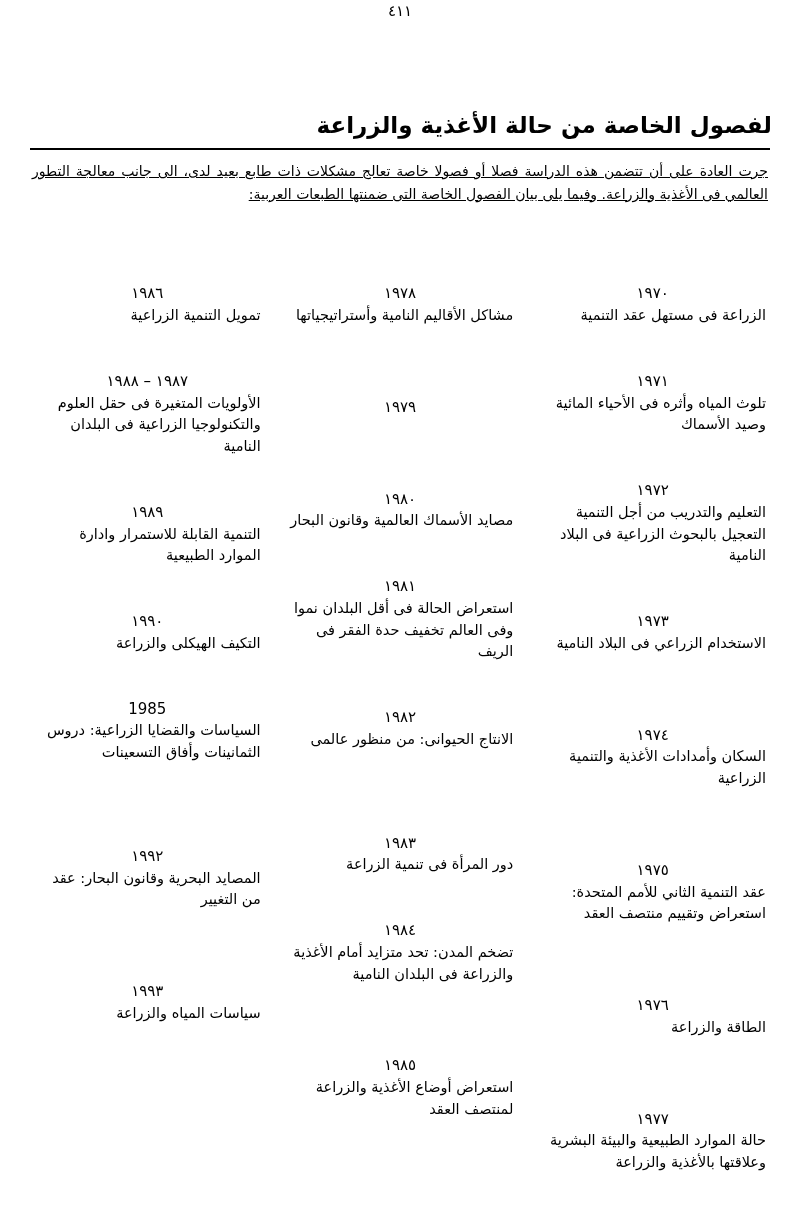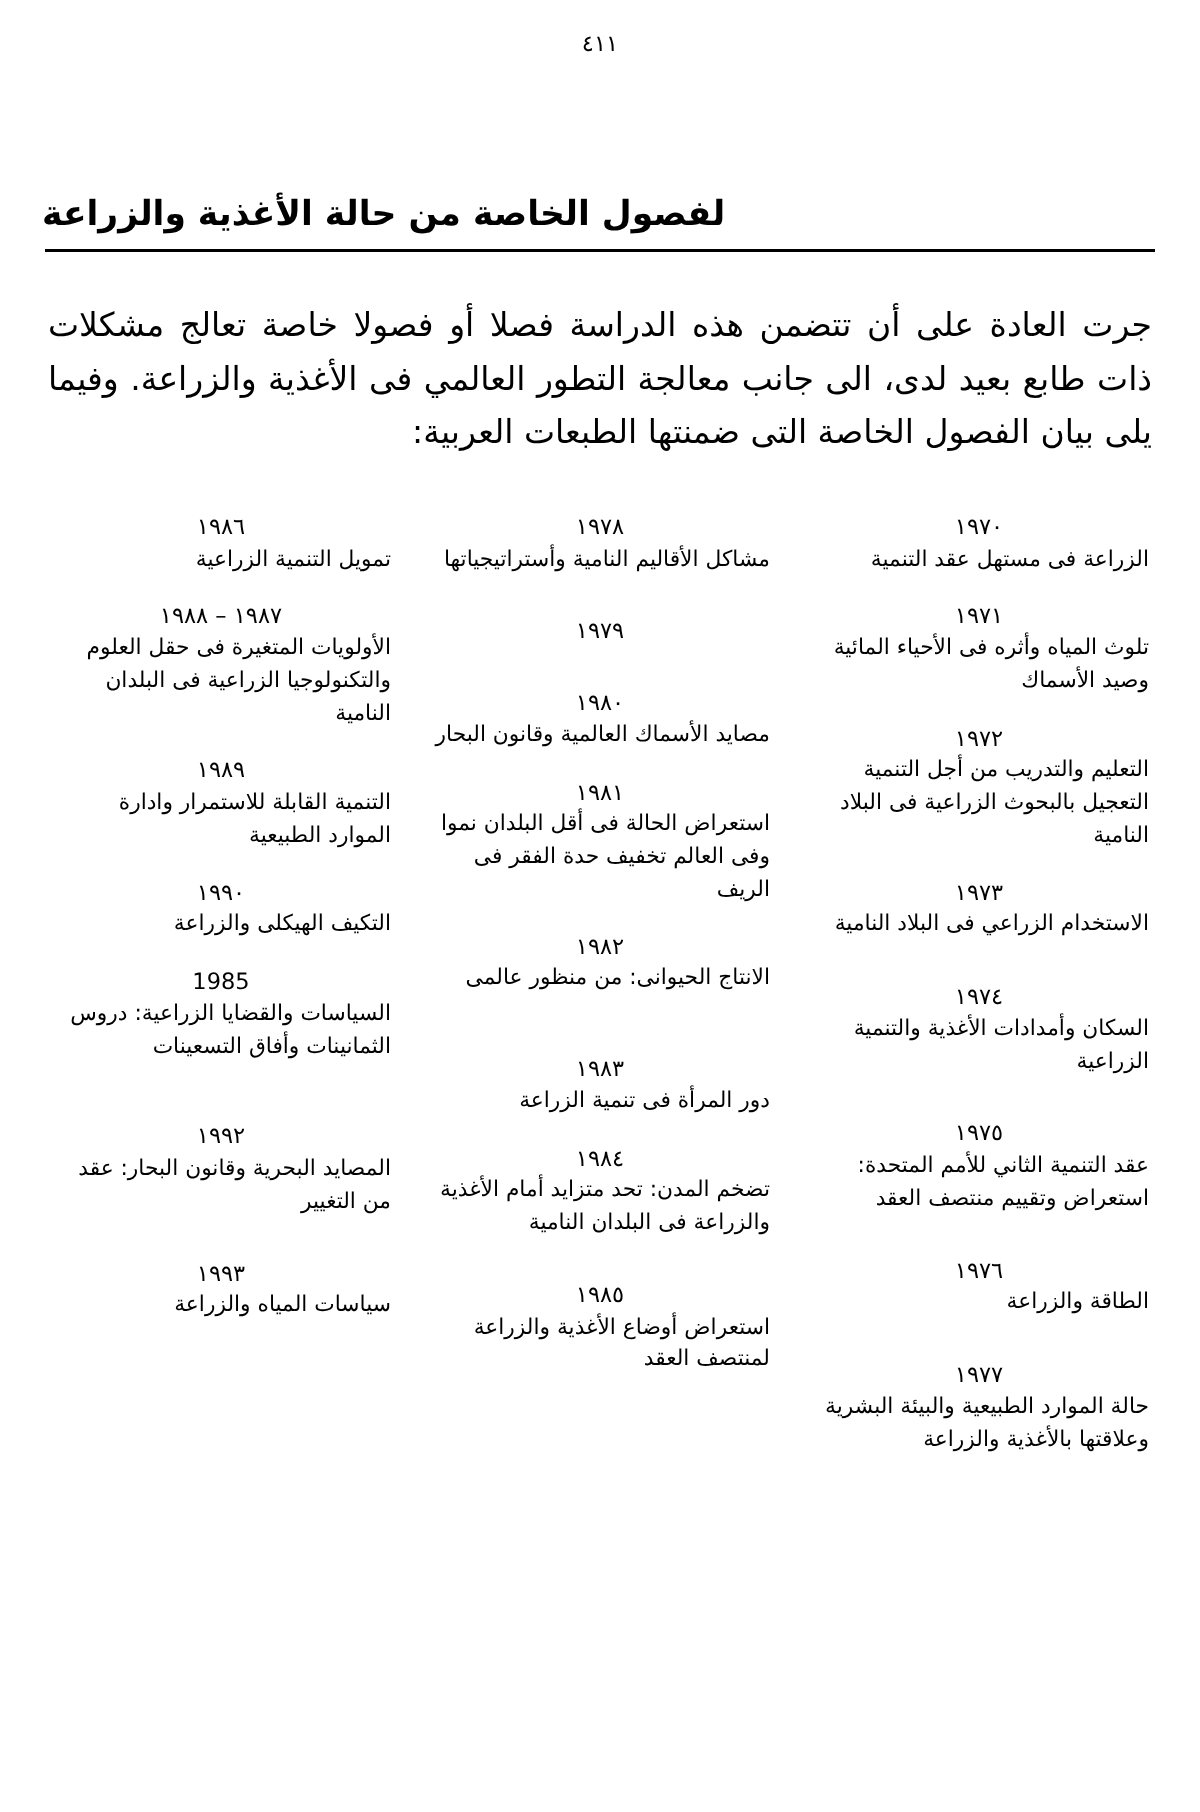--- a/index.html
+++ b/index.html
@@ -18,59 +18,61 @@
   .page {
     width: 800px;
     height: 1208px;
     box-sizing: border-box;
     padding: 0 28px;
     position: relative;
   }
   .page-number {
     text-align: center;
     font-size: 15px;
-    padding-top: 20px;
+    padding-top: 2px;
     letter-spacing: 1px;
   }
   .title {
-    text-align: left;
+    text-align: right;
     font-size: 23px;
     font-weight: bold;
     margin-top: 92px;
     direction: rtl;
   }
   .rule {
     border: 0;
     border-top: 2px solid #000;
     margin: 10px 2px 0 2px;
   }
   .intro {
-    margin-top: 32px;
-    font-size: 22px;
+    margin-top: 10px;
+    font-size: 14px;
     line-height: 1.62;
     text-align: justify;
     text-align-last: right;
     direction: rtl;
     padding: 0 4px;
+    text-decoration: underline;
   }
   .columns {
     margin-top: 34px;
     display: flex;
     flex-direction: row;
     direction: rtl;
     gap: 26px;
     padding: 0 6px;
   }
   .column {
     flex: 1 1 0;
     min-width: 0;
   }
   .entry {
     margin-bottom: 16px;
     direction: rtl;
+    margin-top: 44px;
   }
   .entry .year {
     text-align: center;
     font-size: 15px;
     line-height: 1.45;
   }
   .entry .entry-title {
     text-align: right;
     font-size: 14.5px;
     line-height: 1.5;

